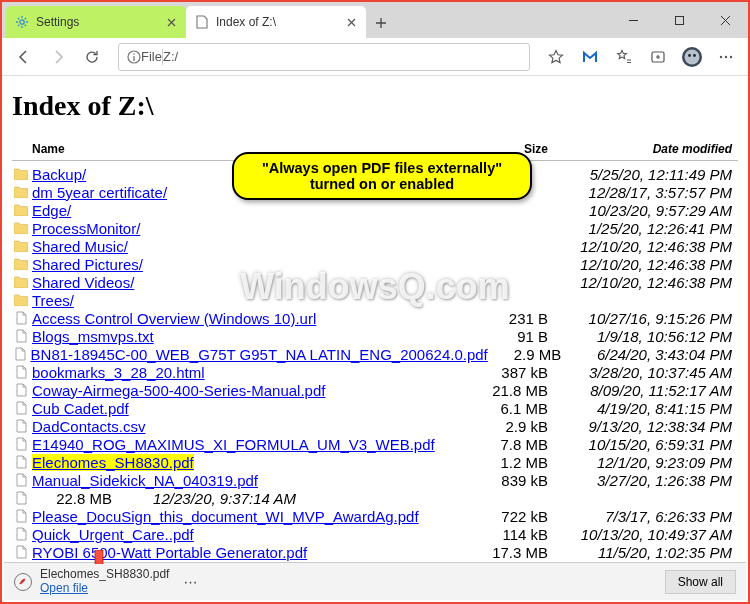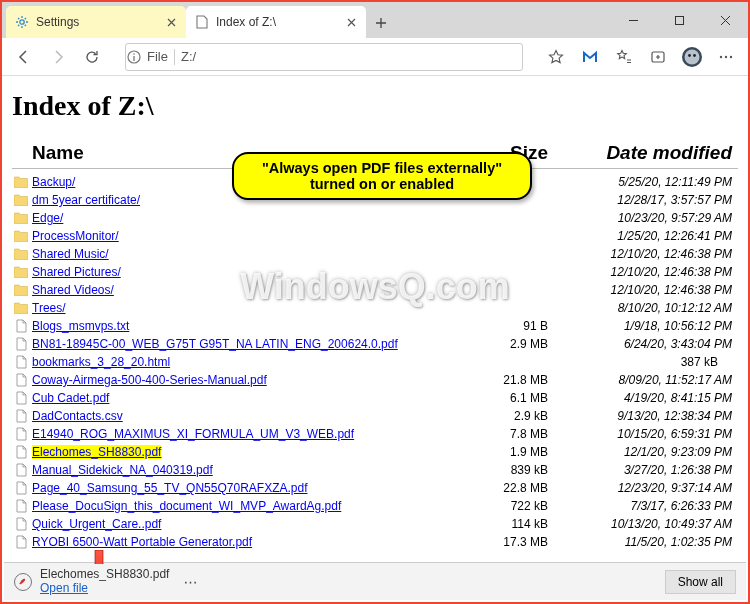--- a/index.html
+++ b/index.html
@@ -1,46 +1,46 @@
 <!DOCTYPE html>
 <html><head>
 <meta charset="utf-8">
 <style>
 * { margin: 0; padding: 0; box-sizing: border-box; font-family: "Segoe UI", Arial, sans-serif; }
 body { width: 750px; height: 604px; background: #fff; overflow: hidden; position: relative; border: 2px solid #ee4433; }
 
 
 .titlebar { height: 36px; background: #d8d8d8; display: flex; align-items: flex-end; }
 .tabs { display: flex; height: 36px; align-items: flex-end; padding-left: 4px; gap: 0; }
-.tab { height: 32px; background: #fef9c3; display: flex; align-items: center; padding: 0 8px; font-size: 12px; color: #333; border-radius: 5px 5px 0 0; min-width: 180px; gap: 6px; cursor: pointer; }
+.tab { height: 32px; background: #bef264; display: flex; align-items: center; padding: 0 8px; font-size: 12px; color: #333; border-radius: 5px 5px 0 0; min-width: 180px; gap: 6px; cursor: pointer; }
 .tab.active { background: #fff; }
 .tab .favicon { width: 16px; height: 16px; display: flex; align-items: center; justify-content: center; }
 .tab .label { flex: 1; white-space: nowrap; overflow: hidden; }
 .tab .close { width: 14px; height: 14px; display: flex; align-items: center; justify-content: center; color: #555; }
 .newtab { width: 30px; height: 30px; display: flex; align-items: center; justify-content: center; color: #444; cursor: pointer; }
 .win-controls { margin-left: auto; display: flex; height: 36px; }
 .win-btn { width: 46px; display: flex; align-items: center; justify-content: center; color: #333; cursor: pointer; }
 
 
 .toolbar { height: 38px; background: #fff; display: flex; align-items: center; padding: 0 6px; gap: 2px; border-bottom: 1px solid #ddd; }
 .tool-btn { width: 32px; height: 32px; display: flex; align-items: center; justify-content: center; color: #555; border-radius: 3px; cursor: pointer; }
 .tool-btn.disabled { color: #bbb; }
-.address { flex: 1; height: 28px; border: 1px solid #ccc; border-radius: 3px; display: flex; align-items: center; padding: 0 1px; gap: 6px; font-size: 13px; color: #555; margin: 0 15px; }
+.address { flex: 1; height: 28px; border: 1px solid #ccc; border-radius: 3px; display: flex; align-items: center; padding: 0 8px; gap: 0; font-size: 13px; color: #555; margin: 0 8px; }
 .address .divider { width: 1px; height: 16px; background: #ccc; }
 
 
 .page { position: relative; padding: 8px 10px; height: calc(100% - 36px - 38px - 38px); overflow: hidden; }
 h1 { font-family: "Times New Roman", serif; font-size: 28px; font-weight: bold; margin: 6px 0 18px 0; }
-.header-row { display: flex; font-weight: bold; font-family: "Times New Roman", serif; font-size: 19px; padding: 2px 0; justify-content: space-between; }
+.header-row { display: flex; font-weight: bold; font-family: "Times New Roman", serif; font-size: 12px; padding: 2px 0; justify-content: space-between; }
 .col-icon { width: 20px; }
 .col-name { flex: 1; }
 .col-size { width: 100px; text-align: right; padding-right: 20px; }
 .col-date { width: 170px; text-align: right; padding-right: 6px; font-style: italic; }
 hr { border: none; border-top: 1px solid #bbb; margin: 2px 0 4px 0; }
-.row { display: flex; align-items: center; font-size: 12px; height: 18px; font-family: "Times New Roman", serif; }
+.row { display: flex; align-items: center; font-size: 15px; height: 18px; font-family: "Times New Roman", serif; }
 .row .icon { width: 18px; height: 14px; display: flex; align-items: center; justify-content: center; margin-right: 2px; }
 .row a { color: #0000ee; text-decoration: underline; cursor: pointer; white-space: nowrap; }
 .row .highlight { background: #ffff00; }
 .folder-icon svg { width: 14px; height: 12px; }
 .file-icon svg { width: 11px; height: 14px; }
 
 
 .callout { position: absolute; top: 76px; left: 230px; width: 300px; background: #ffff00; border: 2px solid #000; border-radius: 16px; padding: 6px 14px; text-align: center; font-family: Arial, sans-serif; font-size: 14.5px; font-weight: bold; box-shadow: 2px 3px 4px rgba(0,0,0,0.3); z-index: 5; }
 
 
@@ -261,21 +261,31 @@
         <div class="col-date">12/10/20, 12:46:38 PM</div>
       </div>
       <div class="row">
         <span class="icon folder-icon">
           <svg viewBox="0 0 14 12">
             <path d="M0 2a1 1 0 011-1h4l1.5 1.5H13a1 1 0 011 1V11a1 1 0 01-1 1H1a1 1 0 01-1-1z" fill="#f7d774" stroke="#cba83a" stroke-width="0.5"></path>
           </svg>
         </span>
         <div class="col-name"><a>Trees/</a></div>
         <div class="col-size"></div>
-        <div class="col-date">8/10/20, 10:12:12 AM</div>
+      </div>
+      <div class="row">
+        <span class="icon file-icon">
+          <svg viewBox="0 0 11 14">
+            <path d="M1 1h6l3 3v9H1z" fill="#fff" stroke="#999" stroke-width="0.9"></path>
+            <path d="M7 1v3h3" fill="none" stroke="#999" stroke-width="0.9"></path>
+          </svg>
+        </span>
+        <div class="col-name"><a>Access Control Overview (Windows 10).url</a></div>
+        <div class="col-size">231 B</div>
+        <div class="col-date">10/27/16, 9:15:26 PM</div>
       </div>
       <div class="row">
         <span class="icon file-icon">
           <svg viewBox="0 0 11 14">
             <path d="M1 1h6l3 3v9H1z" fill="#fff" stroke="#999" stroke-width="0.9"></path>
             <path d="M7 1v3h3" fill="none" stroke="#999" stroke-width="0.9"></path>
           </svg>
         </span>
         <div class="col-name"><a>Blogs_msmvps.txt</a></div>
         <div class="col-size">91 B</div>
@@ -294,20 +304,21 @@
       </div>
       <div class="row">
         <span class="icon file-icon">
           <svg viewBox="0 0 11 14">
             <path d="M1 1h6l3 3v9H1z" fill="#fff" stroke="#999" stroke-width="0.9"></path>
             <path d="M7 1v3h3" fill="none" stroke="#999" stroke-width="0.9"></path>
           </svg>
         </span>
         <div class="col-name"><a>bookmarks_3_28_20.html</a></div>
         <div class="col-size">387 kB</div>
+        <div class="col-date">3/28/20, 10:37:45 AM</div>
       </div>
       <div class="row">
         <span class="icon file-icon">
           <svg viewBox="0 0 11 14">
             <path d="M1 1h6l3 3v9H1z" fill="#fff" stroke="#999" stroke-width="0.9"></path>
             <path d="M7 1v3h3" fill="none" stroke="#999" stroke-width="0.9"></path>
           </svg>
         </span>
         <div class="col-name"><a>Coway-Airmega-500-400-Series-Manual.pdf</a></div>
         <div class="col-size">21.8 MB</div>
@@ -347,42 +358,41 @@
         <div class="col-date">10/15/20, 6:59:31 PM</div>
       </div>
       <div class="row">
         <span class="icon file-icon">
           <svg viewBox="0 0 11 14">
             <path d="M1 1h6l3 3v9H1z" fill="#fff" stroke="#999" stroke-width="0.9"></path>
             <path d="M7 1v3h3" fill="none" stroke="#999" stroke-width="0.9"></path>
           </svg>
         </span>
         <div class="col-name"><a class="highlight">Elechomes_SH8830.pdf</a></div>
-        <div class="col-size">1.9 MB</div>
+        <div class="col-size">1.2 MB</div>
         <div class="col-date">12/1/20, 9:23:09 PM</div>
       </div>
       <div class="row">
         <span class="icon file-icon">
           <svg viewBox="0 0 11 14">
             <path d="M1 1h6l3 3v9H1z" fill="#fff" stroke="#999" stroke-width="0.9"></path>
             <path d="M7 1v3h3" fill="none" stroke="#999" stroke-width="0.9"></path>
           </svg>
         </span>
         <div class="col-name"><a>Manual_Sidekick_NA_040319.pdf</a></div>
         <div class="col-size">839 kB</div>
         <div class="col-date">3/27/20, 1:26:38 PM</div>
       </div>
       <div class="row">
         <span class="icon file-icon">
           <svg viewBox="0 0 11 14">
             <path d="M1 1h6l3 3v9H1z" fill="#fff" stroke="#999" stroke-width="0.9"></path>
             <path d="M7 1v3h3" fill="none" stroke="#999" stroke-width="0.9"></path>
           </svg>
         </span>
-        <div class="col-name"><a>Page_40_Samsung_55_TV_QN55Q70RAFXZA.pdf</a></div>
         <div class="col-size">22.8 MB</div>
         <div class="col-date">12/23/20, 9:37:14 AM</div>
       </div>
       <div class="row">
         <span class="icon file-icon">
           <svg viewBox="0 0 11 14">
             <path d="M1 1h6l3 3v9H1z" fill="#fff" stroke="#999" stroke-width="0.9"></path>
             <path d="M7 1v3h3" fill="none" stroke="#999" stroke-width="0.9"></path>
           </svg>
         </span>

